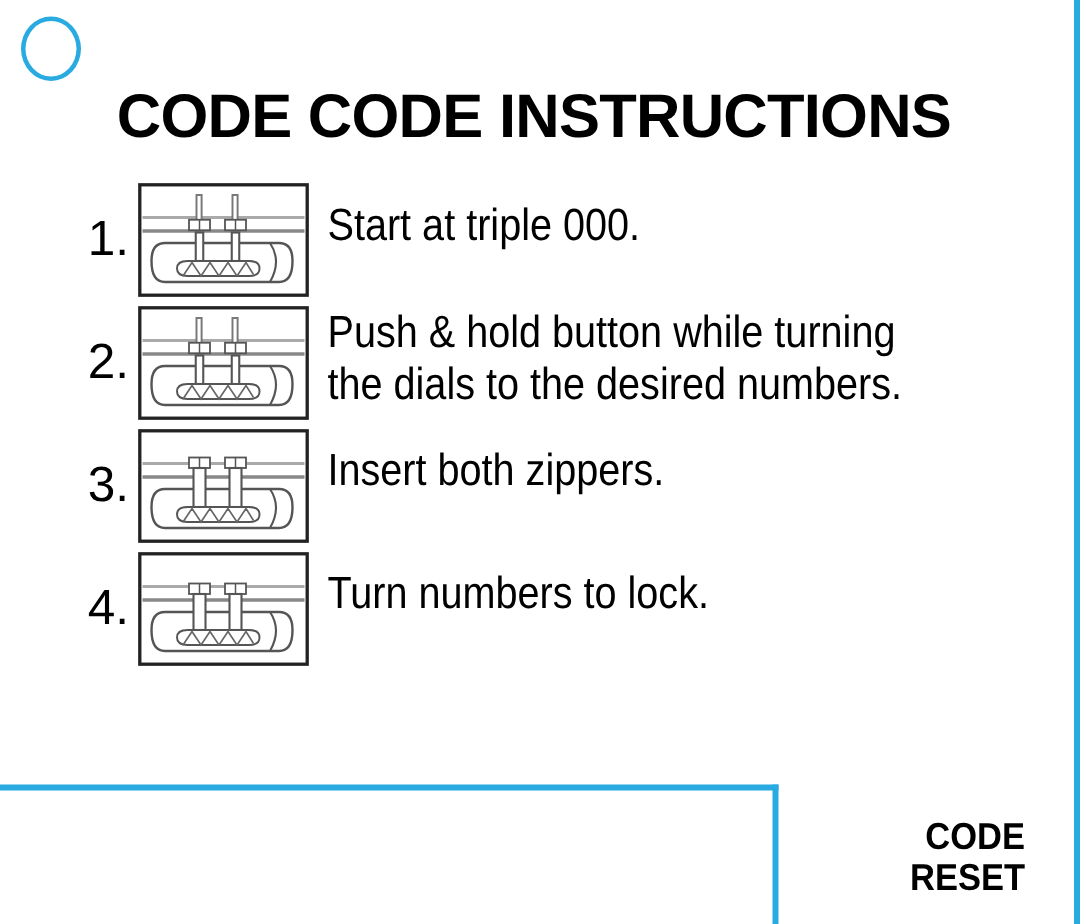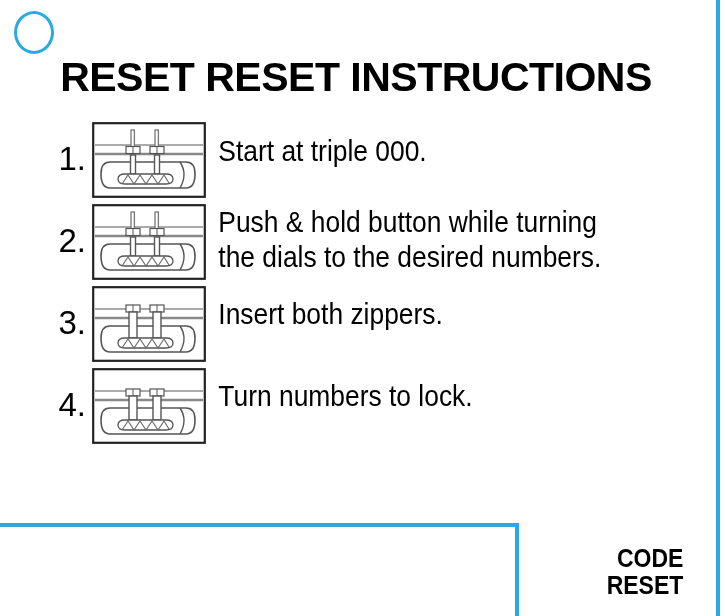--- a/index.html
+++ b/index.html
@@ -147,21 +147,21 @@
 </head>
 <body>
 
 <div id="page">
 
   <div class="circle-mark"></div>
   <div class="edge-right"></div>
   <div class="rule-bottom"></div>
   <div class="rule-bottom-down"></div>
 
-  <div class="page-title">RESET RESET INSTRUCTIONS</div>
+  <div class="page-title">CODE CODE INSTRUCTIONS</div>
 
   <div class="steps">
 
     <div class="step-row r1">
       <div class="step-num">1.</div>
       <div class="step-figure">
         <svg viewBox="0 0 114 76" xmlns="http://www.w3.org/2000/svg">
           <rect x="1.2" y="1.2" width="111.6" height="73.6" fill="#ffffff" stroke="#222" stroke-width="2.2"></rect>
           <line x1="3" y1="23" x2="111" y2="23" stroke="#aaa" stroke-width="2"></line>
           <line x1="3" y1="32" x2="111" y2="32" stroke="#888" stroke-width="2.4"></line>

